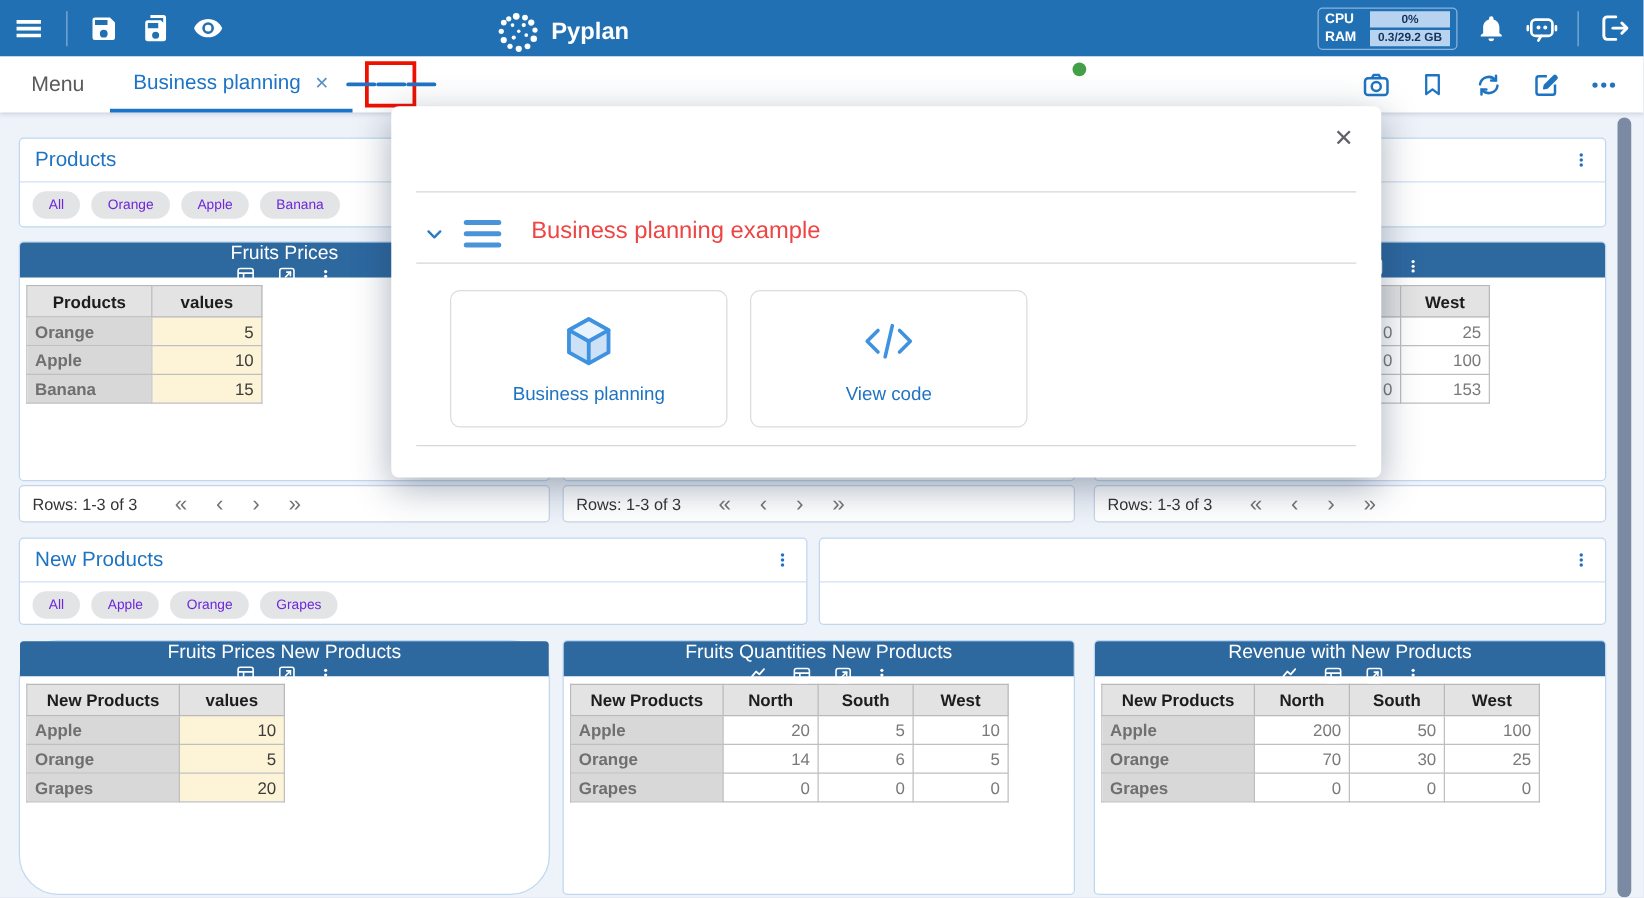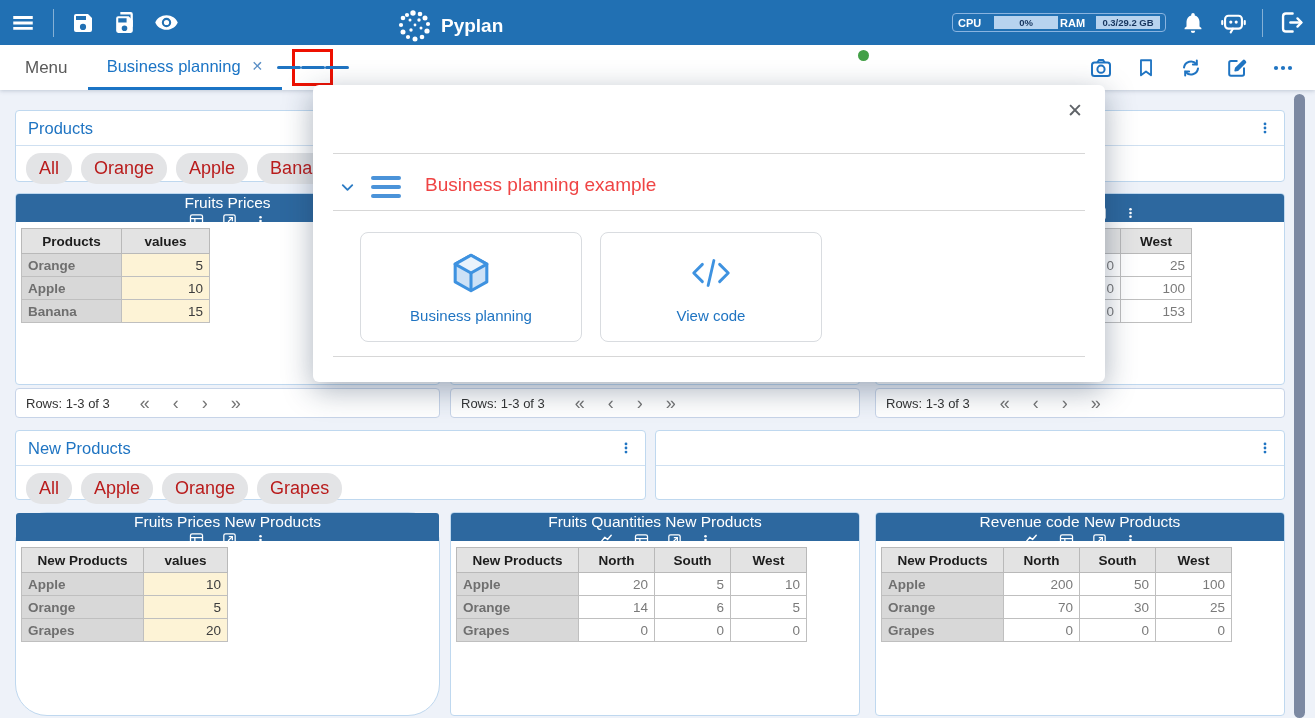--- a/index.html
+++ b/index.html
@@ -11,21 +11,21 @@
   
   .appbar { position:absolute; left:0; top:0; width:1315px; height:45px; background:#2170b3; z-index:10; }
   .ab-left { position:absolute; left:10px; top:0; height:45px; display:flex; align-items:center; gap:17px; }
   .vdiv { width:1px; height:28px; background:rgba(255,255,255,.45); }
   .ab-brand { position:absolute; left:397px; top:0; height:52px; display:flex; align-items:center; gap:8px; }
   .brand-txt { color:#fff; font-size:19px; font-weight:bold; }
   .ab-title { position:absolute; left:517px; top:0; height:62px; display:flex; align-items:center; gap:10px;margin-top:24px; }
   .title-txt { color:#fff; font-size:18px; font-weight:600; }
   .gdot { width:11px; height:11px; border-radius:50%; background:#43a047; }
   .ab-right { position:absolute; right:10px; top:0; height:45px; display:flex; align-items:center; gap:15px; }
-  .cpubox { border:1px solid #8ab4e0; border-radius:4px; padding:2px 5px; display:flex; flex-direction:row; gap:2px; }
+  .cpubox { border:1px solid #8ab4e0; border-radius:4px; padding:2px 5px; display:flex; flex-direction:column; gap:2px; }
   .crow { display:flex; align-items:center; gap:5px; }
   .clabel { color:#fff; font-size:11px; font-weight:bold; width:31px; }
   .cbar { width:64px; height:13px; background:#b7d3ef; color:#16355e; font-size:9.5px; font-weight:bold;
           display:flex; align-items:center; justify-content:center; white-space:nowrap; }
   .icbtn { display:flex; align-items:center; justify-content:center; cursor:pointer; }
   
   .tabbar { position:absolute; left:0; top:45px; width:1315px; height:45px; background:#fff;
             box-shadow:0 1px 4px rgba(60,80,110,.25); z-index:5; }
   .menu-lbl { position:absolute; left:25px; top:0; line-height:45px; font-size:17px; color:#5a5a5a; font-weight:500; cursor:pointer; }
   .tab { position:absolute; left:88px; top:0; height:45px; width:194px; display:flex; align-items:center;
@@ -34,21 +34,21 @@
   .tab-close { color:#5a8fc6; font-size:14px; }
   .redbox { position:absolute; left:292px; top:4px; width:41px; height:37px; border:3px solid #ee1000;
             display:flex; align-items:center; justify-content:center; }
   .hbars span { display:block; width:24px; height:3.2px; background:#1f74c2; border-radius:2px; margin:3.6px 0; }
   .tb-icons { position:absolute; right:20px; top:0; height:45px; display:flex; align-items:center; gap:22px; }
   
   .card { position:absolute; background:#fff; border:1px solid #bfd8ef; border-radius:4px; }
   .phead { height:35px; display:flex; align-items:center; padding:0 12px; border-bottom:1px solid #cfe0f1; }
   .ptitle { color:#1f74c2; font-size:16.5px; flex:1; }
   .chips { display:flex; gap:9px; padding:7px 10px; }
-  .chip { background:#e3e4e6; border-radius:15px; padding:5px 13px; font-size:18px; color:#b91c1c; cursor:pointer; white-space:nowrap; }
+  .chip { background:#e3e4e6; border-radius:15px; padding:5px 13px; font-size:11px; color:#6d28d9; cursor:pointer; white-space:nowrap; }
   .bluebar { height:28px; background:#2d689f; color:#fff; display:flex; align-items:center;
              padding:0 10px; border-radius:3px 3px 0 0;flex-direction:column; }
   .btitle { font-size:15.5px; flex:1; white-space:nowrap; }
   .bicons { display:flex; align-items:center; gap:16px; }
   table.grid { border-collapse:collapse; table-layout:fixed; margin:6px 0 0 5px; }
   .grid th { background:#e3e3e3; border:1px solid #b9b9b9; font-size:13.5px; font-weight:bold; color:#1d1d1d;
              height:25px; text-align:center; }
   .grid td { border:1px solid #bfbfbf; height:23px; font-size:13.5px; overflow:hidden; }
   .grid td.lbl { background:#d8d8d8; color:#6f6f6f; font-weight:bold; padding-left:6px; }
   .grid td.num { text-align:right; padding-right:6px; }
@@ -611,21 +611,21 @@
         <td class="num plain">0</td>
         <td class="num plain">0</td>
         <td class="num plain">0</td>
       </tr>
     </tbody>
       </table>
   </div>
 
   <div class="card" style="left:875px;top:512px;width:410px;height:204px;">
     <div class="bluebar">
-      <span class="btitle">Revenue code New Products</span>
+      <span class="btitle">Revenue with New Products</span>
       <span class="bicons">
         <span class="icbtn">
           <svg width="18" height="18" viewBox="0 0 24 24">
               <g fill="none" stroke="#fff" stroke-width="1.9" stroke-linecap="round" stroke-linejoin="round">
                 <path d="M3.5 13.5l4.3-5.2 3.6 3 4.9-5.6"></path>
                 <path d="M3.5 18h17"></path>
               </g>
             </svg>
         </span>
         <span class="icbtn">

